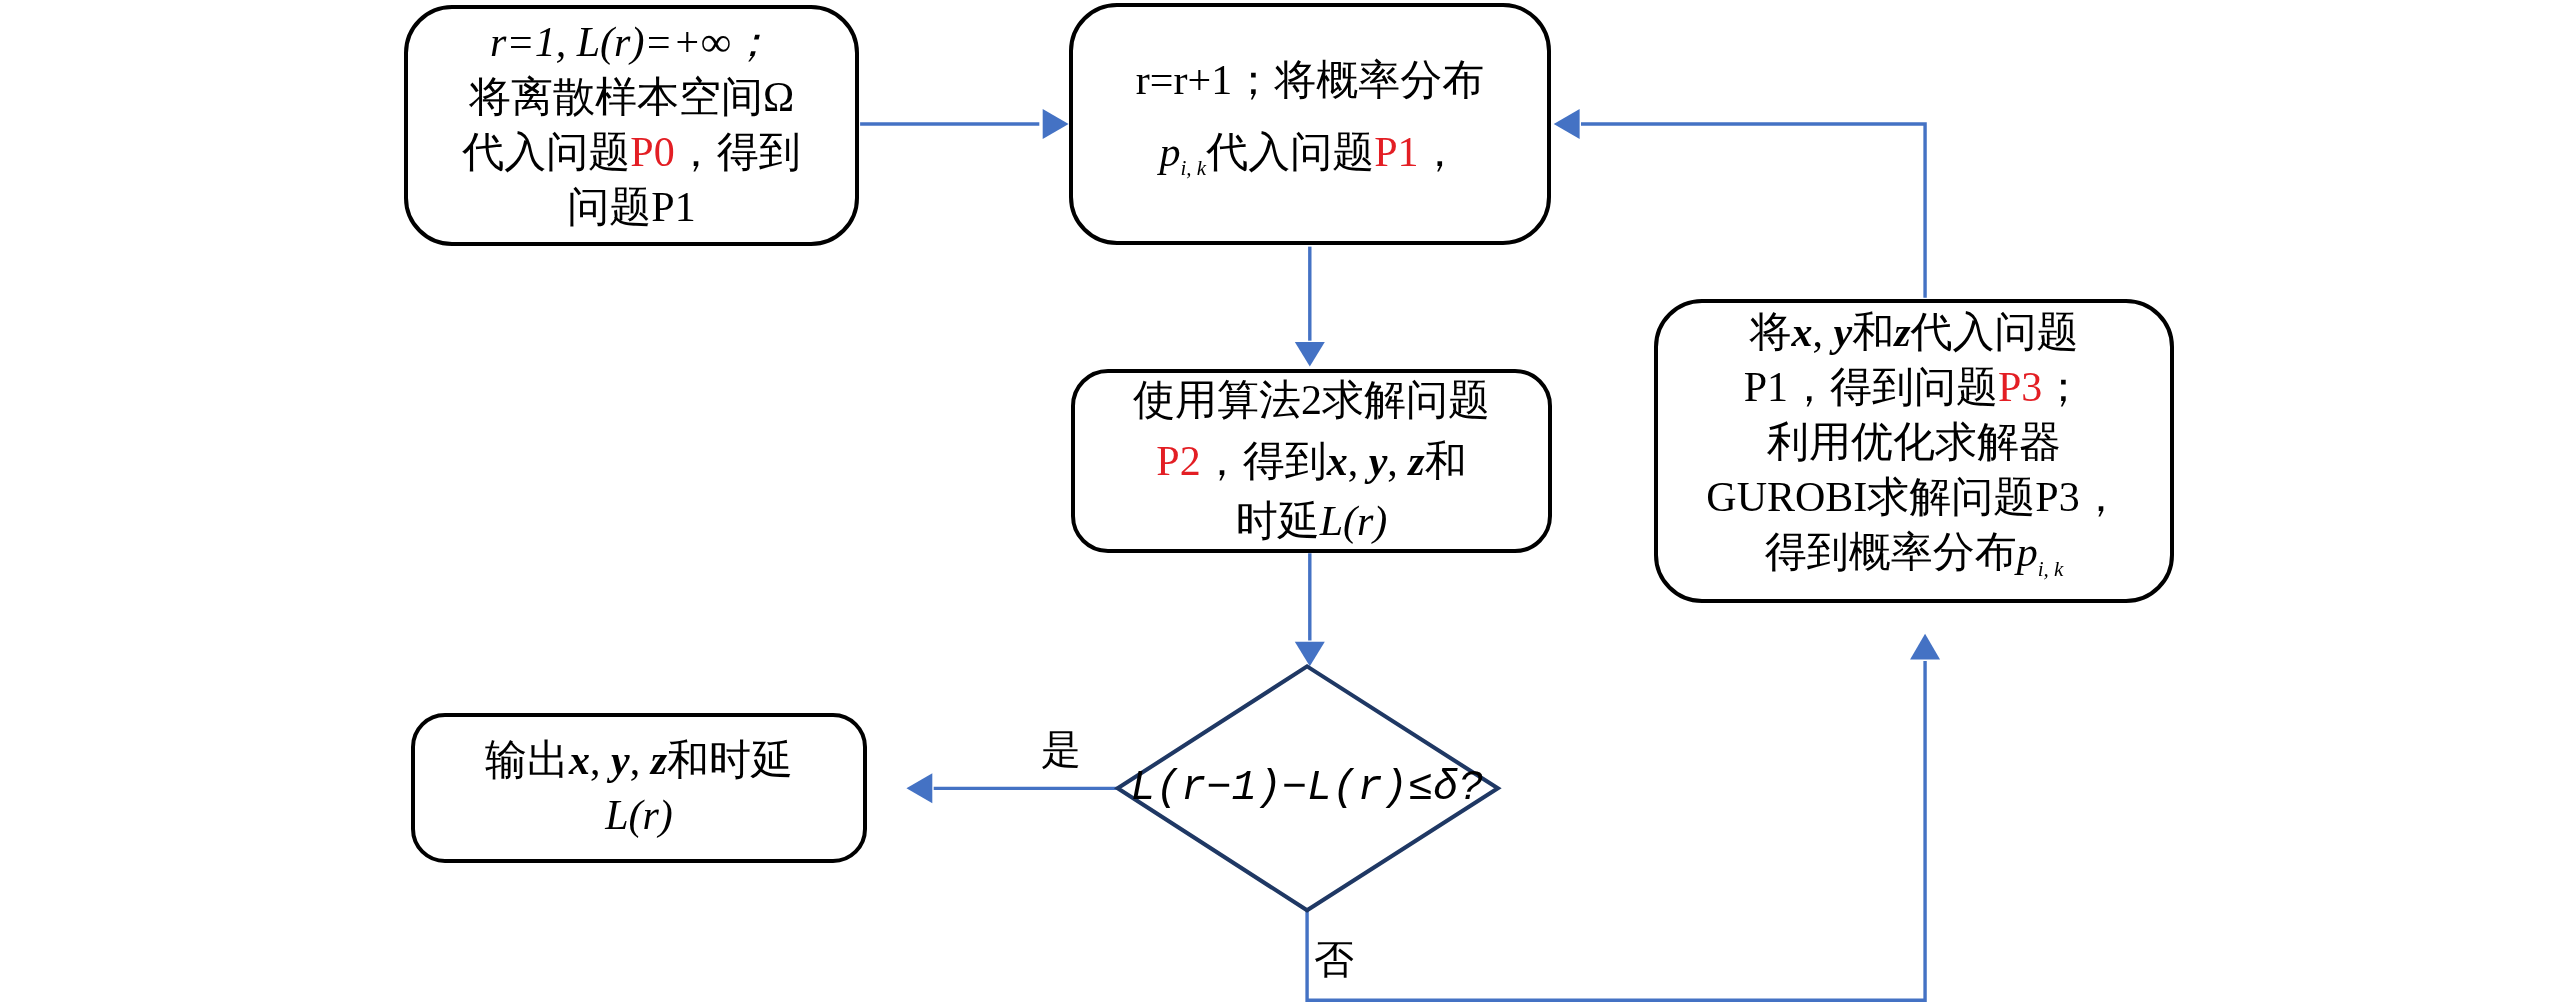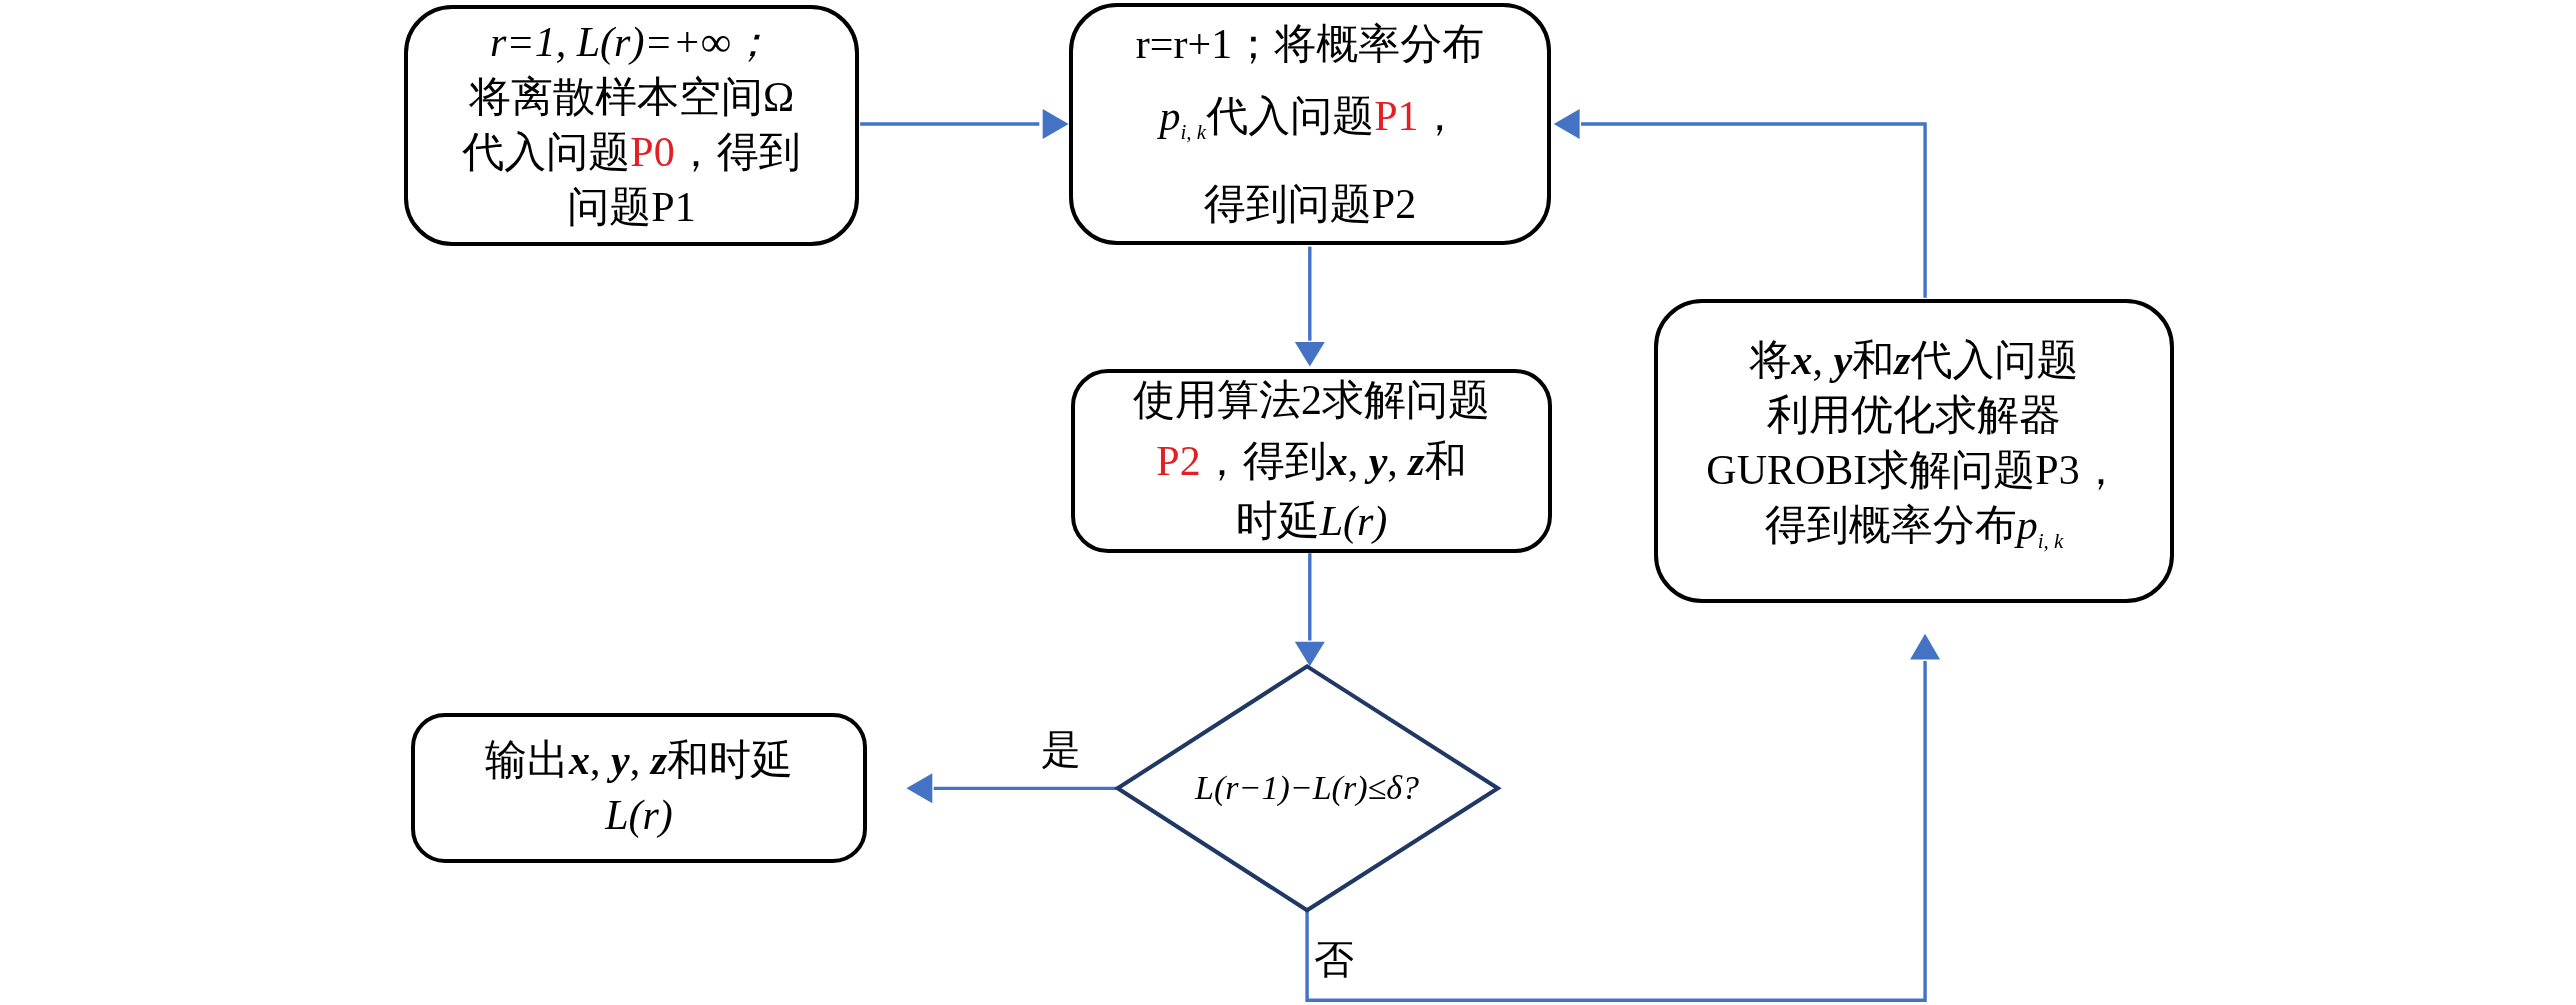--- a/index.html
+++ b/index.html
@@ -7,21 +7,21 @@
          font-family:"DejaVu Serif", "Liberation Serif", serif; color:#000; }
   svg.edges { position:absolute; left:0; top:0; }
   .box { position:absolute; box-sizing:border-box; border:4.8px solid #000; border-radius:48px;
          background:#fff; display:flex; flex-direction:column; justify-content:center; align-items:center;
          text-align:center; font-family:"Liberation Serif", "DejaVu Serif", serif; font-size:42px; line-height:55px; }
   .line { white-space:nowrap; }
   .red { color:#e31e24; }
   .m { font-style:italic; }
   .mb { font-style:italic; font-weight:bold; }
   sub { font-size:21px; font-style:italic; vertical-align:-9.5px;margin-top:32px; }
-  .diamond-text { position:absolute; font-family:Liberation Serif, serif; font-size:34px;
+  .diamond-text { position:absolute; font-family:Liberation Mono, monospace; font-size:42px;
                   white-space:nowrap; transform:translate(-50%,-50%); }
   .label { position:absolute; font-family:"Liberation Serif", serif; font-size:40px; }
 </style>
 </head>
 <body>
 
 <svg class="edges" width="2576" height="1005" viewBox="0 0 3780 1475">
   <defs>
     <marker id="arr" markerWidth="10" markerHeight="10" refX="9" refY="5" orient="auto" markerUnits="userSpaceOnUse" viewBox="0 0 10 10">
       <path d="M0,0 L10,5 L0,10 z" fill="#4472C4"></path>
@@ -47,31 +47,31 @@
 <div class="box" style="left:404px;top:4.8px;width:455px;height:241px;">
   <div class="line"><span class="m">r=1, L(r)=+∞；</span></div>
   <div class="line">将离散样本空间Ω</div>
   <div class="line"><span>代入问题</span><span class="red">P0</span><span>，得到</span></div>
   <div class="line">问题P1</div>
 </div>
 
 <div class="box" style="left:1069px;top:3.4px;width:482px;height:242px;gap:17px;">
   <div class="line">r=r+1；将概率分布</div>
   <div class="line"><span class="m">p</span><sub>i, k</sub><span>代入问题</span><span class="red">P1</span><span>，</span></div>
-  <div class="line">得到问题P2</div>
 </div>
 
 <div class="box" style="left:1071px;top:369px;width:481px;height:184px;border-radius:37px;justify-content:space-between;">
   <div class="line">使用算法2求解问题</div>
   <div class="line"><span class="red">P2</span><span>，得到</span><span class="mb">x</span><span>, </span><span class="mb">y</span><span>, </span><span class="mb">z</span><span>和</span></div>
   <div class="line"><span>时延</span><span class="m">L(r)</span></div>
 </div>
 
 <div class="box" style="left:1654px;top:299px;width:520px;height:304px;">
   <div class="line"><span>将</span><span class="mb">x</span><span>, </span><span class="mb">y</span><span>和</span><span class="mb">z</span><span>代入问题</span></div>
+  <div class="line"><span>P1，得到问题</span><span class="red">P3</span><span>；</span></div>
   <div class="line">利用优化求解器</div>
   <div class="line">GUROBI求解问题P3，</div>
   <div class="line"><span>得到概率分布</span><span class="m">p</span><sub>i, k</sub></div>
 </div>
 
 <div class="box" style="left:411px;top:713px;width:456px;height:150px;border-radius:34px;">
   <div class="line"><span>输出</span><span class="mb">x</span><span>, </span><span class="mb">y</span><span>, </span><span class="mb">z</span><span>和时延</span></div>
   <div class="line m">L(r)</div>
 </div>
 

